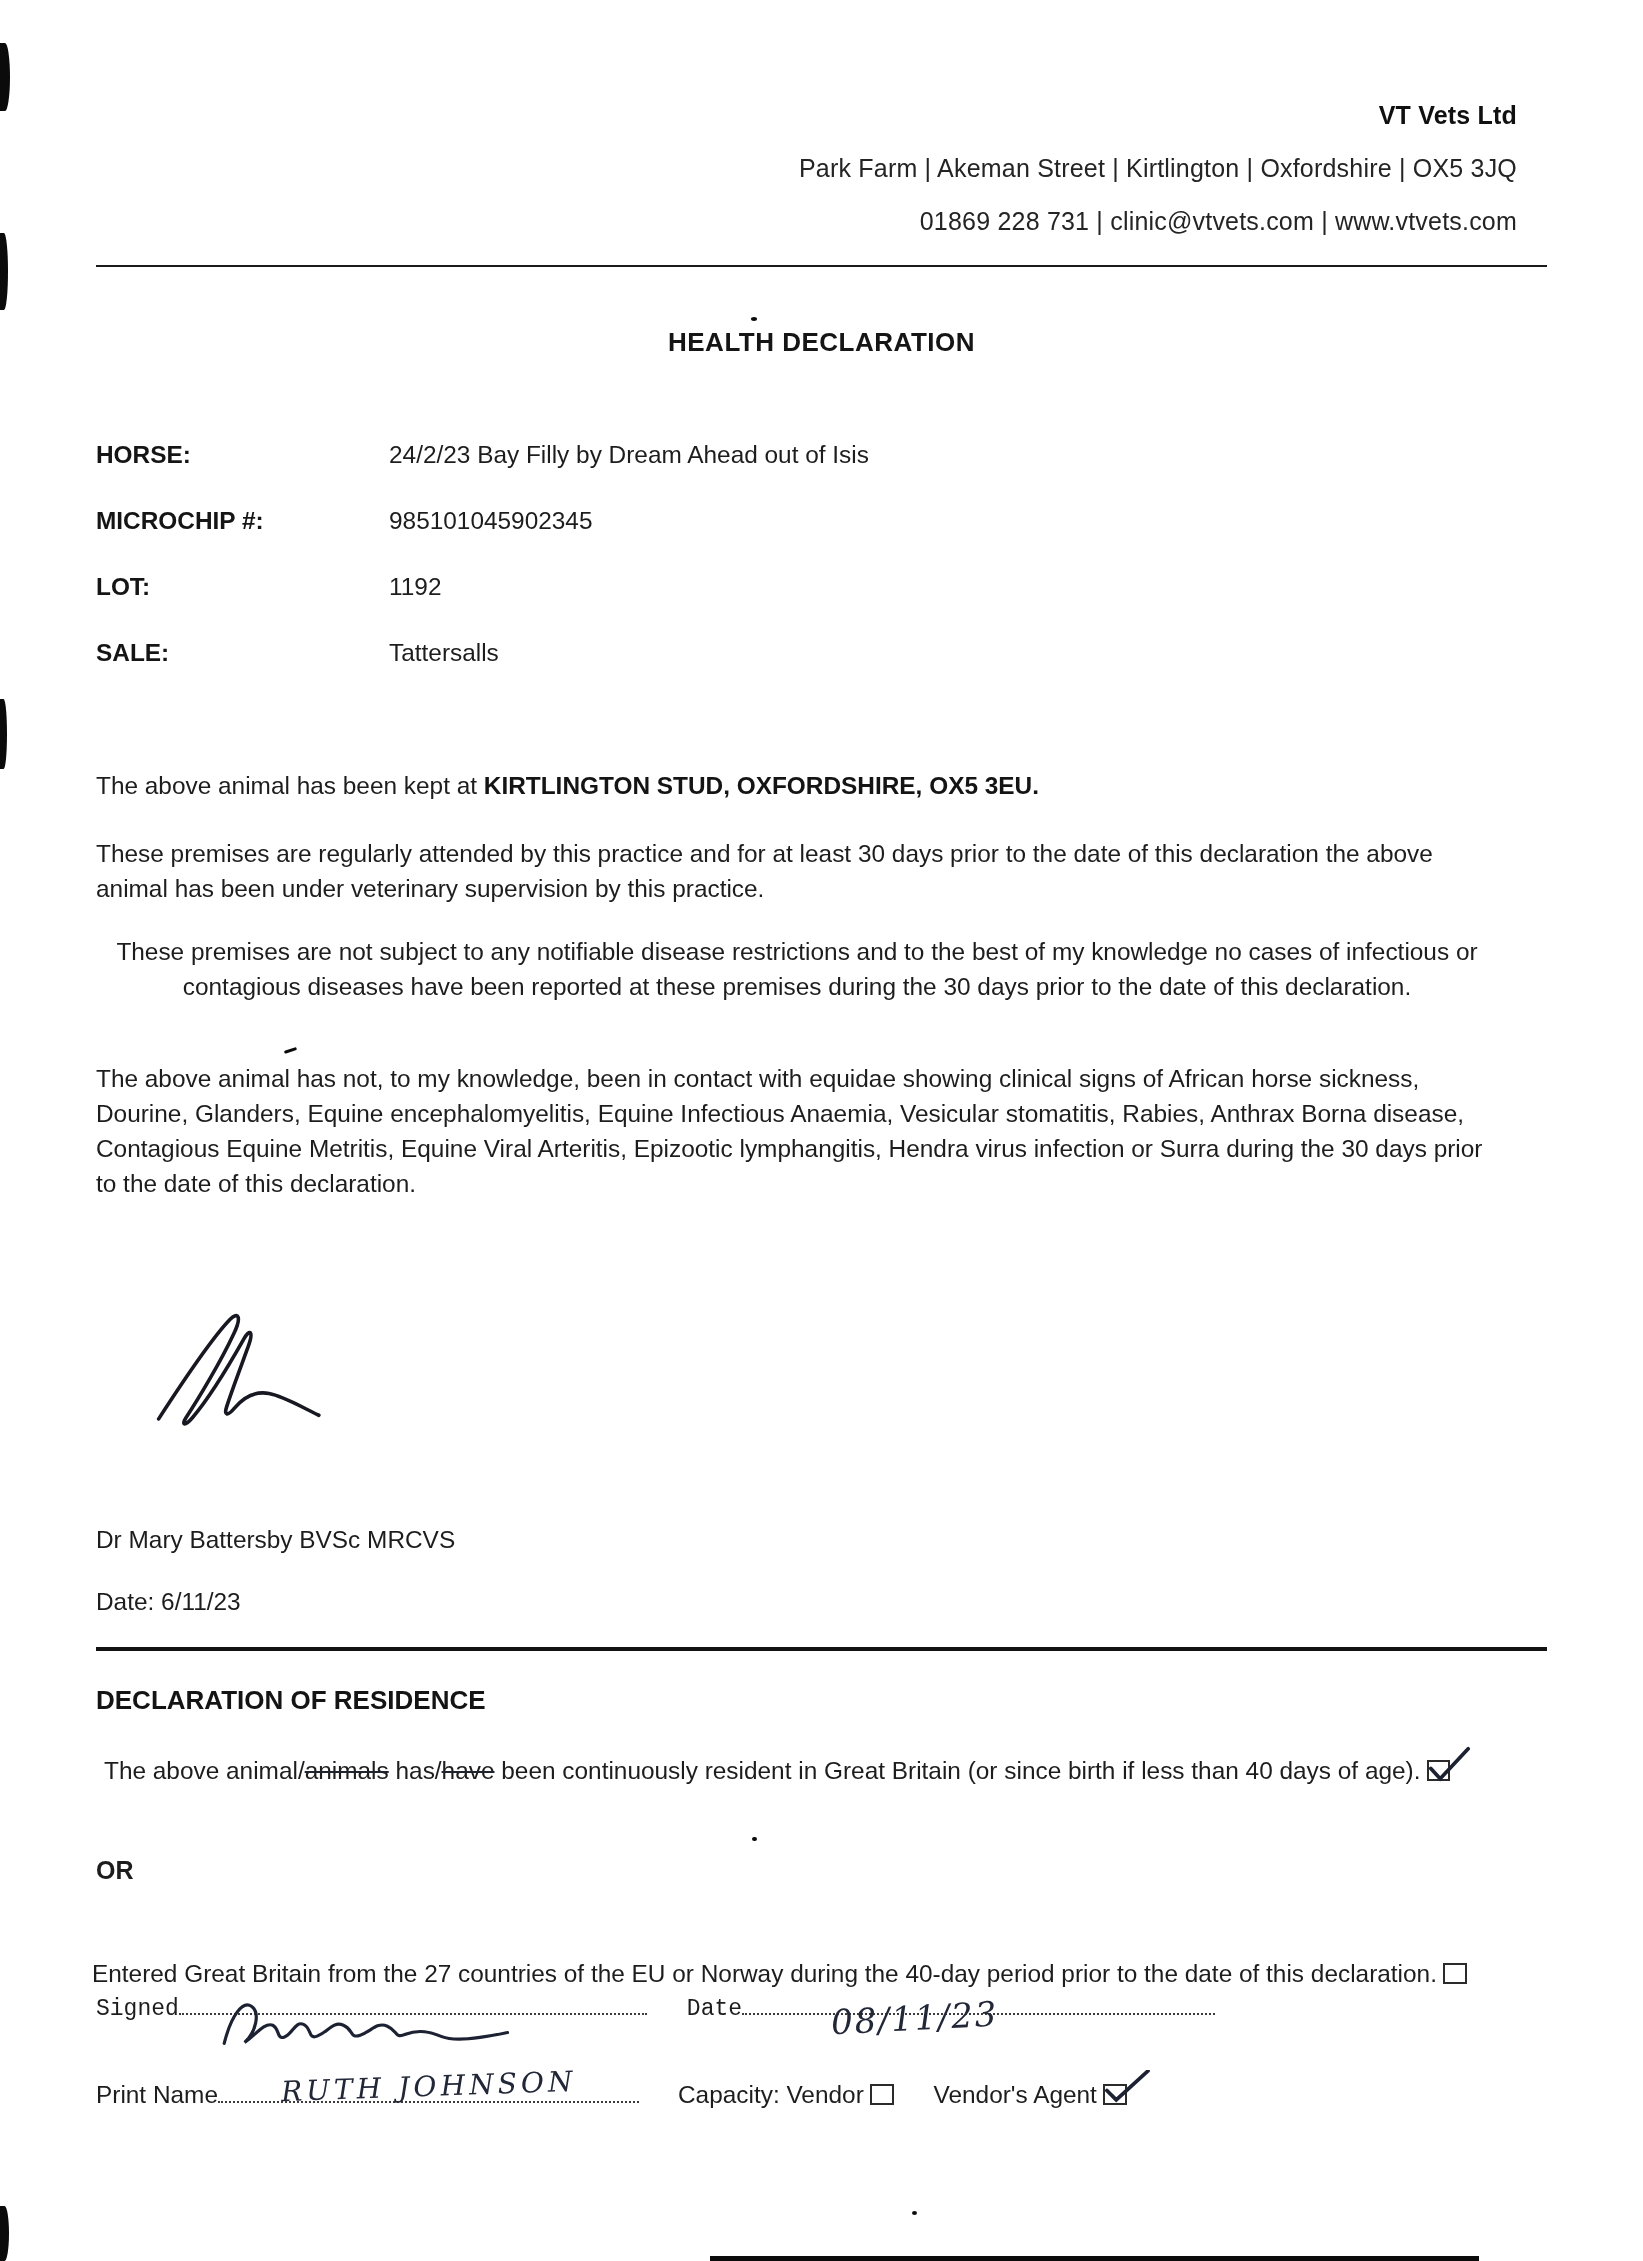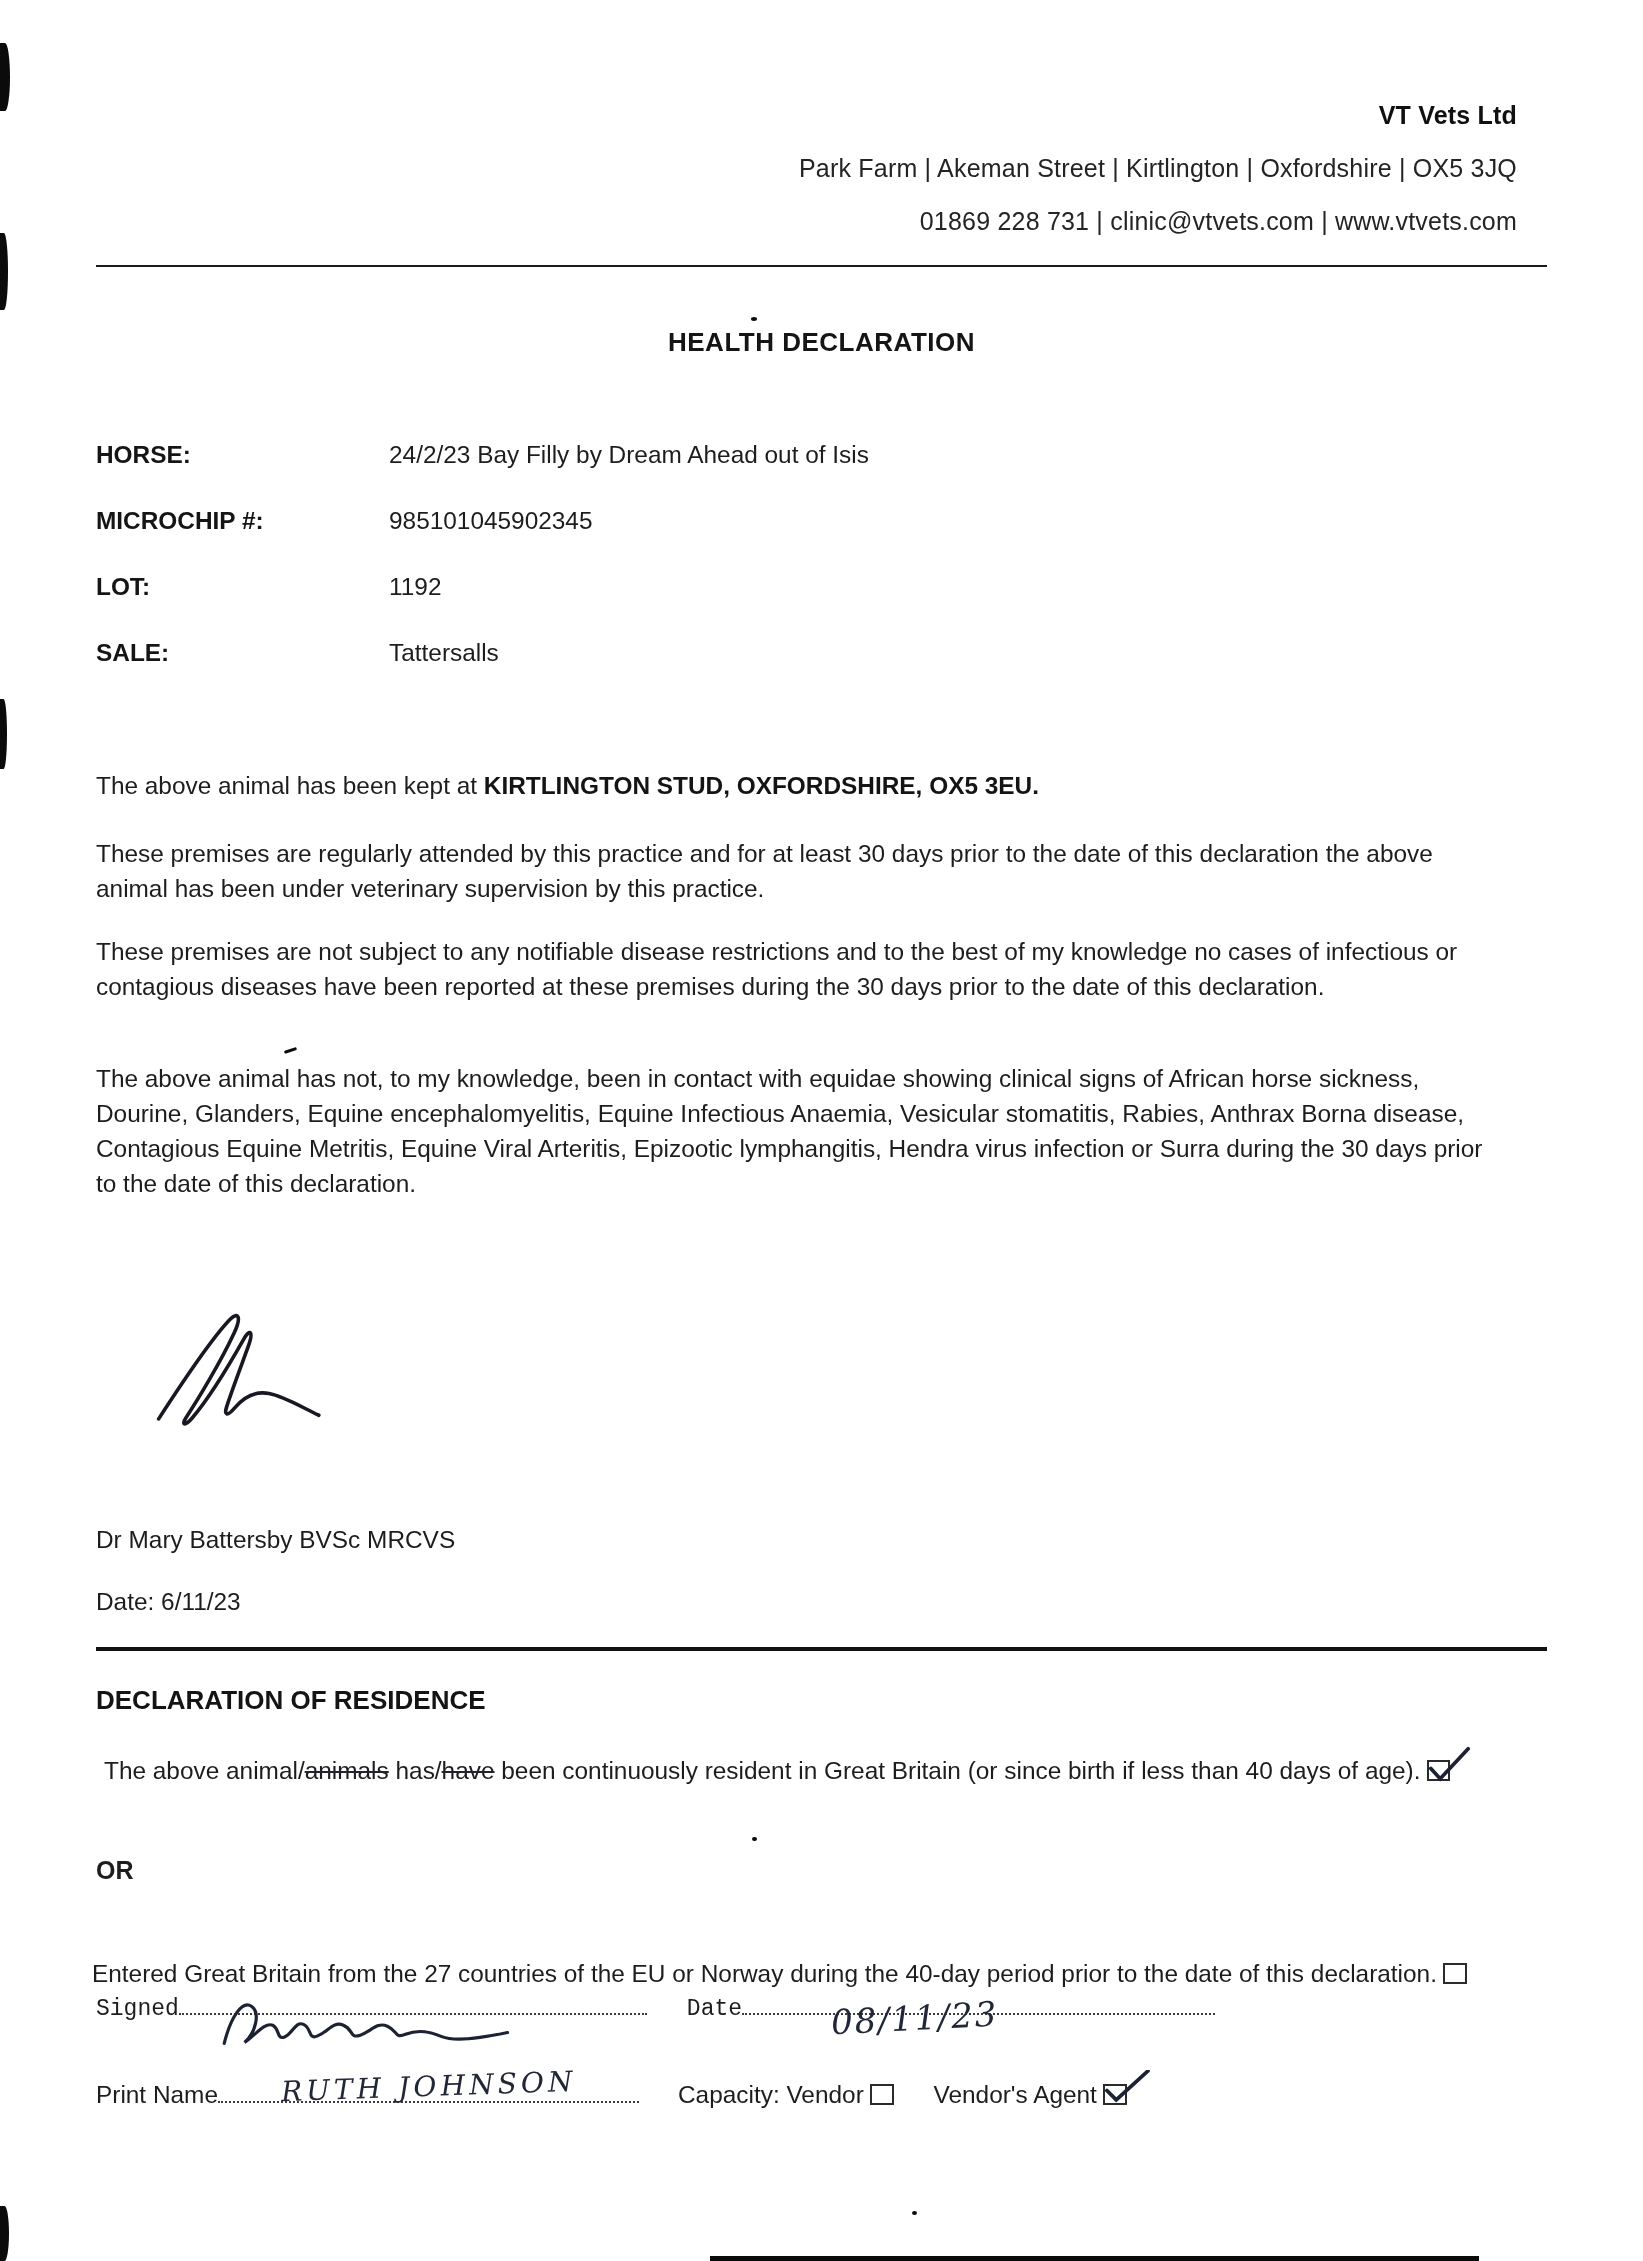--- a/index.html
+++ b/index.html
@@ -39,21 +39,21 @@
   .doc-title { left:0; top:327px; width:1643px; text-align:center; font-size:26px; font-weight:bold; letter-spacing:0.5px; color:#151515; }
 
   .fields { left:96px; top:441px; font-size:24.4px; }
   .field-row { display:flex; margin-bottom:38px; }
   .field-label { width:293px; font-weight:bold; color:#151515; }
   .field-value { color:#1d1d1d; }
 
   .body-par { font-size:24.4px; line-height:35px; color:#1d1d1d; }
   .kept-at       { left:96px; top:768px; width:1425px; }
   .par-attended  { left:96px; top:836px; width:1384px; }
-  .par-restrict  { left:96px; top:934px; width:1402px; }
+  .par-restrict  { left:96px; top:934px; width:1402px;text-align:center; }
   .par-contact   { left:96px; top:1061px; width:1393px; }
   .bold-inline { font-weight:bold; color:#141414;margin-top:16px; }
   .struck { text-decoration:line-through; text-decoration-thickness:2.3px; text-decoration-color:#20242f; }
 
   .vet-signature { left:146px; top:1302px; width:181px; height:136px; }
   .vet-name { left:96px; top:1526px; font-size:24.4px; }
   .vet-date { left:96px; top:1588px; font-size:24.4px;text-align:center; }
 
   .res-heading { left:96px; top:1685px; font-size:26px; font-weight:bold; color:#141414; }
   .res-par1 { left:104px; top:1753px; width:1397px; }

